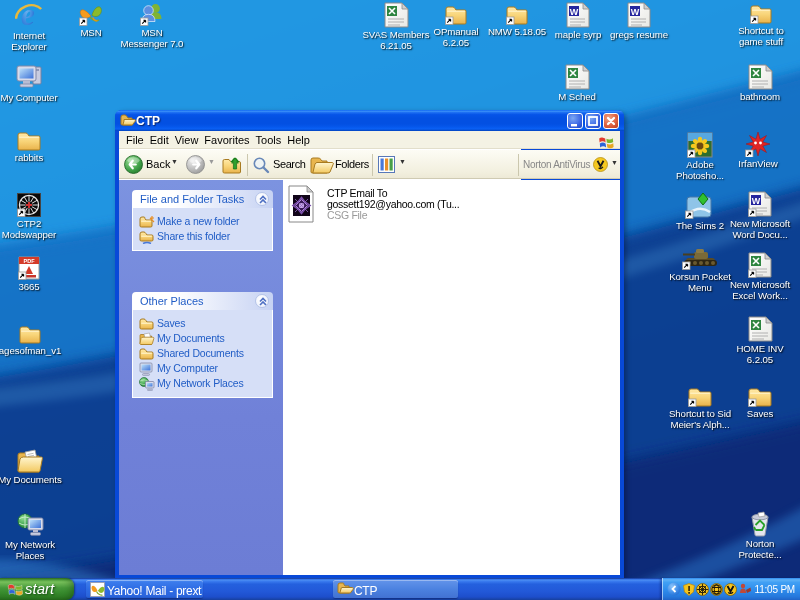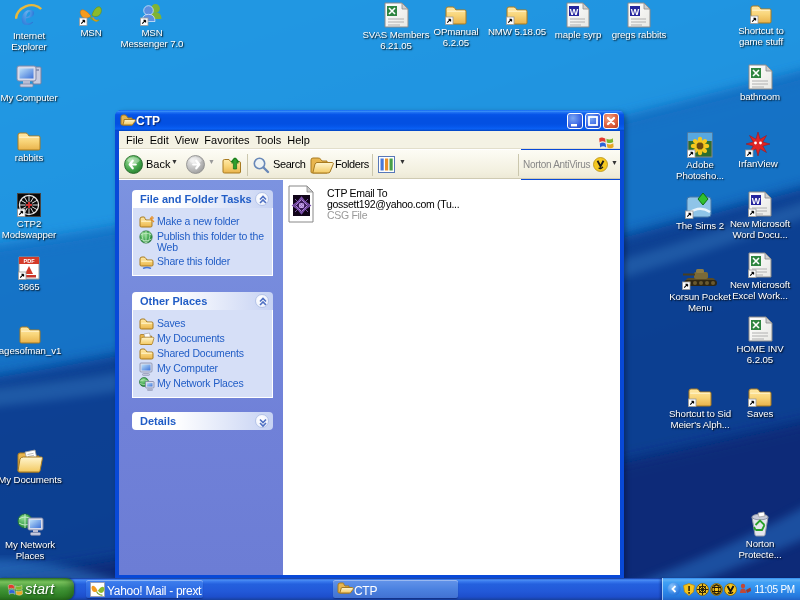--- a/index.html
+++ b/index.html
@@ -24,21 +24,21 @@
 #bcls{left:488px;background:radial-gradient(circle at 35% 30%,#F2A384,#DF6241 55%,#BC3C1D)}
 .wbtn svg{position:absolute;left:0;top:0}
 #wbody{position:absolute;left:4px;top:21px;width:402px;height:444px;background:#fff}
 #menu{position:absolute;left:0;top:0;width:501px;height:18px;background:#F4F2E4;border-bottom:1px solid #E2DECB;font-size:11px;color:#000}
 #menu span{display:inline-block;padding:3px 0 0 0;margin-left:6px}
 #mflag{position:absolute;right:1px;top:0;width:21px;height:16px;background:#F4F2E4}
 #tools{position:absolute;left:0;top:19px;width:501px;height:29px;background:linear-gradient(180deg,#FDFCF5,#F2EFDE 80%,#EDE9D6);border-bottom:1px solid #CFCAB2}
 #cont{position:absolute;left:0;top:49px;width:501px;height:395px;background:#fff}
 #side{position:absolute;left:0;top:0;width:164px;height:395px;background:linear-gradient(180deg,#7C93E0,#7081D8 60%,#6C7DD5)}
 .pan{position:absolute;left:13px;width:141px}
-.phead{height:18px;border-radius:4px 4px 0 0;background:linear-gradient(90deg,#fff 30%,#C6D2F3);color:#215DC6;font-weight:bold;font-size:11px;padding:3px 0 0 8px;position:relative}
+.phead{height:18px;border-radius:4px 4px 0 0;background:linear-gradient(90deg,#fff 30%,#C6D2F3);color:#215DC6;font-weight:normal;font-size:11px;padding:3px 0 0 8px;position:relative}
 .pbody{background:#D6DFF7;border-left:1px solid #fff;border-right:1px solid #fff;border-bottom:1px solid #fff;padding:7px 0 5px 6px}
 .chev{position:absolute;right:4px;top:2px;width:14px;height:14px;border-radius:50%;background:radial-gradient(circle at 40% 35%,#fff,#E8EDFB);border:1px solid #B5C4E8;color:#4D6FC3}
 .prow{display:flex;align-items:flex-start;margin-bottom:2px;font-size:10.5px;letter-spacing:-0.2px;color:#215DC6}
 .prow .pi{width:15px;height:13px;flex:0 0 15px;margin-right:3px}
 .prow .pt{padding-top:1px;line-height:11px;max-width:118px}
 
 #task{position:absolute;left:0;top:578px;width:800px;height:22px;z-index:9;
 background:linear-gradient(180deg,#16337E 0%,#2663E4 5%,#4F91F2 9%,#3B7DF0 14%,#2460DE 28%,#2258D8 62%,#1D4ECB 86%,#17409E 100%)}
 #start{position:absolute;left:0;top:0;width:74px;height:22px;border-radius:0 8px 8px 0;
 background:linear-gradient(180deg,#2E6E22 0%,#58A844 10%,#79C25C 18%,#46983A 45%,#388C2E 65%,#2F7E25 85%,#256A1C 100%);
@@ -292,32 +292,44 @@
 <div class="di" style="left:594px;top:2px;width:90px">
       <div class="ic">
         <svg width="24" height="26" viewBox="0 0 24 26" style="">
           <path d="M1 1 L17 1 L23 7 L23 25 L1 25 Z" fill="url(#gpage)" stroke="#8a8a8a" stroke-width="1"></path>
 <path d="M17 1 L17 7 L23 7 Z" fill="#cfcfcf" stroke="#8a8a8a" stroke-width="0.8"></path>
           <rect x="3" y="4" width="10" height="10" fill="#26269E"></rect>
 <text x="8" y="12.5" font-size="9" font-weight="bold" fill="#fff" text-anchor="middle" font-family="Liberation Sans">W</text>
 <path d="M4 17 H19 M4 20 H19 M4 23 H15" stroke="#b0b0b0" stroke-width="1"></path>
         </svg>
       </div>
-      <div class="lb">gregs rabbits</div>
+      <div class="lb">gregs resume</div>
     </div>
 <div class="di" style="left:716px;top:4px;width:90px">
       <div class="ic">
         <svg width="22" height="20" viewBox="0 0 22 20" style="">
           <path d="M1 18 L1 4 Q1 2 3 2 L8 2 Q9 2 10 3.6 L11 5 L20 5 Q21 5 21 6.5 L21 18 Q21 19 19.5 19 L2.5 19 Q1 19 1 18 Z" fill="url(#gfold)" stroke="#A87B21" stroke-width="1"></path>
 <path d="M2.2 6.2 L19.8 6.2" stroke="#FFF3C8" stroke-width="1.2"></path>
           <rect x="0.5" y="12" width="7.5" height="7.5" fill="#fff" stroke="#9a9a9a" stroke-width="0.8"></rect>
 <path d="M2.2 17.6 L5.6 14.2 M5.6 14.2 L5.6 16.4 M5.6 14.2 L3.4 14.2" stroke="#000" stroke-width="1.1" fill="none"></path>
         </svg>
       </div>
       <div class="lb">Shortcut to<br>game stuff</div>
+    </div>
+<div class="di" style="left:532px;top:64px;width:90px">
+      <div class="ic">
+        <svg width="25" height="26" viewBox="0 0 25 26" style="">
+          <path d="M1 1 L18 1 L24 7 L24 25 L1 25 Z" fill="url(#gpage)" stroke="#8a8a8a" stroke-width="1"></path>
+<path d="M18 1 L18 7 L24 7 Z" fill="#cfcfcf" stroke="#8a8a8a" stroke-width="0.8"></path>
+          <rect x="3" y="4" width="10" height="10" fill="#2E8540"></rect>
+<path d="M5 6 L11 12 M11 6 L5 12" stroke="#fff" stroke-width="1.6"></path>
+<path d="M4 17 H20 M4 20 H20 M4 23 H16" stroke="#b0b0b0" stroke-width="1"></path>
+        </svg>
+      </div>
+      <div class="lb">M Sched</div>
     </div>
 <div class="di" style="left:715px;top:64px;width:90px">
       <div class="ic">
         <svg width="25" height="26" viewBox="0 0 25 26" style="">
           <path d="M1 1 L18 1 L24 7 L24 25 L1 25 Z" fill="url(#gpage)" stroke="#8a8a8a" stroke-width="1"></path>
 <path d="M18 1 L18 7 L24 7 Z" fill="#cfcfcf" stroke="#8a8a8a" stroke-width="0.8"></path>
           <rect x="3" y="4" width="10" height="10" fill="#2E8540"></rect>
 <path d="M5 6 L11 12 M11 6 L5 12" stroke="#fff" stroke-width="1.6"></path>
 <path d="M4 17 H20 M4 20 H20 M4 23 H16" stroke="#b0b0b0" stroke-width="1"></path>
         </svg>
@@ -375,21 +387,21 @@
 <path d="M17 1 L17 7 L23 7 Z" fill="#cfcfcf" stroke="#8a8a8a" stroke-width="0.8"></path>
           <rect x="3" y="4" width="10" height="10" fill="#26269E"></rect>
 <text x="8" y="12.5" font-size="9" font-weight="bold" fill="#fff" text-anchor="middle" font-family="Liberation Sans">W</text>
 <path d="M4 17 H19 M4 20 H19 M4 23 H15" stroke="#b0b0b0" stroke-width="1"></path>
           <rect x="0.5" y="18" width="7.5" height="7.5" fill="#fff" stroke="#9a9a9a" stroke-width="0.8"></rect>
 <path d="M2.2 23.6 L5.6 20.2 M5.6 20.2 L5.6 22.4 M5.6 20.2 L3.4 20.2" stroke="#000" stroke-width="1.1" fill="none"></path>
         </svg>
       </div>
       <div class="lb">New Microsoft<br>Word Docu...</div>
     </div>
-<div class="di" style="left:655px;top:264px;width:90px">
+<div class="di" style="left:655px;top:244px;width:90px">
       <div class="ic">
         <svg width="37" height="26" viewBox="0 0 37 26" style="">
           <rect x="4" y="14" width="29" height="6" rx="3" fill="#5A4A22"></rect>
 <rect x="2" y="16" width="33" height="6" rx="3" fill="#2E2614"></rect>
 <circle cx="7" cy="19" r="2" fill="#6A5A30"></circle>
           <circle cx="13" cy="19" r="2" fill="#6A5A30"></circle>
           <circle cx="19" cy="19" r="2" fill="#6A5A30"></circle>
           <circle cx="25" cy="19" r="2" fill="#6A5A30"></circle>
           <circle cx="31" cy="19" r="2" fill="#6A5A30"></circle>
 <rect x="12" y="8" width="14" height="7" rx="2" fill="#7A6A38"></rect>
@@ -559,27 +571,20 @@
               <div class="prow">
                 <span class="pi"><svg width="16" height="14" viewBox="0 0 16 14" style="">
                     <path d="M1 11 L1 4 Q1 2 3 2 L5 2 Q6 2 6 3.6 L7 5 L12 5 Q13 5 13 6.5 L13 11 Q13 12 11.5 12 L2.5 12 Q1 12 1 11 Z" fill="url(#gfold)" stroke="#A87B21" stroke-width="1"></path>
 <path d="M2.2 6.2 L11.8 6.2" stroke="#FFF3C8" stroke-width="1.2"></path>
                     <path d="M11 3 L15 7 M13 1 L13 5 M11 3 L15 3" stroke="#E89028" stroke-width="1.2" fill="none"></path>
                   </svg></span>
                 <span class="pt">Make a new folder</span>
               </div>
               <div class="prow">
                 <span class="pi"><svg width="16" height="14" viewBox="0 0 16 14" style="">
-                    <circle cx="7" cy="7" r="6.2" fill="url(#gglobe)" stroke="#15602A" stroke-width="0.6"></circle>
-<path d="M1.5 5 Q7 1.5 12.5 5 M1.5 9 Q7 12.5 12.5 9 M7 0.8 L7 13.2 M3 2 Q3 12 7 13 M11 2 Q11 12 7 13" stroke="#CFEFCF" stroke-width="0.7" fill="none"></path>
-                  </svg></span>
-                <span class="pt">Publish this folder to the Web</span>
-              </div>
-              <div class="prow">
-                <span class="pi"><svg width="16" height="14" viewBox="0 0 16 14" style="">
                     <path d="M1 10 L1 4 Q1 2 3 2 L5 2 Q6 2 7 3.6 L8 5 L13 5 Q14 5 14 6.5 L14 10 Q14 11 12.5 11 L2.5 11 Q1 11 1 10 Z" fill="url(#gfold)" stroke="#A87B21" stroke-width="1"></path>
 <path d="M2.2 6.2 L12.8 6.2" stroke="#FFF3C8" stroke-width="1.2"></path>
                     <path d="M4 13.5 Q8 11.5 12 13.5" stroke="#4878D8" stroke-width="1.6" fill="none"></path>
                   </svg></span>
                 <span class="pt">Share this folder</span>
               </div>
             </div>
 </div>
 <div class="pan" style="top:112px">
 <div class="phead">Other Places<span class="chev"><svg width="14" height="14" viewBox="0 0 14 14" style="">
@@ -623,25 +628,20 @@
 <path d="M1 4 Q5 1.5 9 4 M1 6.5 Q5 9 9 6.5" stroke="#CFEFCF" stroke-width="0.6" fill="none"></path>
 <rect x="6.5" y="4.5" width="8.5" height="6.5" rx="1" fill="#D8DCEC" stroke="#8088A8" stroke-width="0.8"></rect>
 <rect x="8" y="6" width="5.5" height="3.5" fill="url(#gmon)"></rect>
 <rect x="9.5" y="11" width="2.5" height="1.2" fill="#B8BCD4"></rect>
 <rect x="8.5" y="12.2" width="5" height="1.4" rx="0.7" fill="#C8CCE0" stroke="#8088A8" stroke-width="0.6"></rect>
                   </svg></span>
                 <span class="pt">My Network Places</span>
               </div>
             </div>
 </div>
-<div class="pan" style="top:232px">
-<div class="phead" style="border-radius:4px">Details<span class="chev"><svg width="14" height="14" viewBox="0 0 14 14" style="">
-                  <path d="M4 4.5 L7 7.5 L10 4.5 M4 8 L7 11 L10 8" stroke="#4D6FC3" stroke-width="1.6" fill="none"></path>
-                </svg></span></div>
-</div>
 </div>
 <div style="position:absolute;left:169px;top:5px"><svg width="26" height="38" viewBox="0 0 26 38" style="">
             <path d="M1 1 L19 1 L25 7 L25 37 L1 37 Z" fill="#fff" stroke="#888" stroke-width="1"></path>
 <path d="M19 1 L19 7 L25 7 Z" fill="#ccc" stroke="#888" stroke-width="0.8"></path>
 <rect x="5" y="10" width="17" height="21" fill="#100418"></rect>
 <path d="M13.5 12.5 L17 17 L22 20.5 L17 24 L13.5 28.5 L10 24 L5 20.5 L10 17 Z" fill="none" stroke="#7A4EAA" stroke-width="1.6"></path>
 <path d="M13.5 14.5 L19.5 20.5 L13.5 26.5 L7.5 20.5 Z" fill="#3A1A58" stroke="#B088D8" stroke-width="1"></path>
 <circle cx="13.5" cy="20.5" r="2.6" fill="#C8A8E8"></circle>
 <path d="M7 14 L20 27 M20 14 L7 27" stroke="#9068C0" stroke-width="0.8"></path>
           </svg></div>

